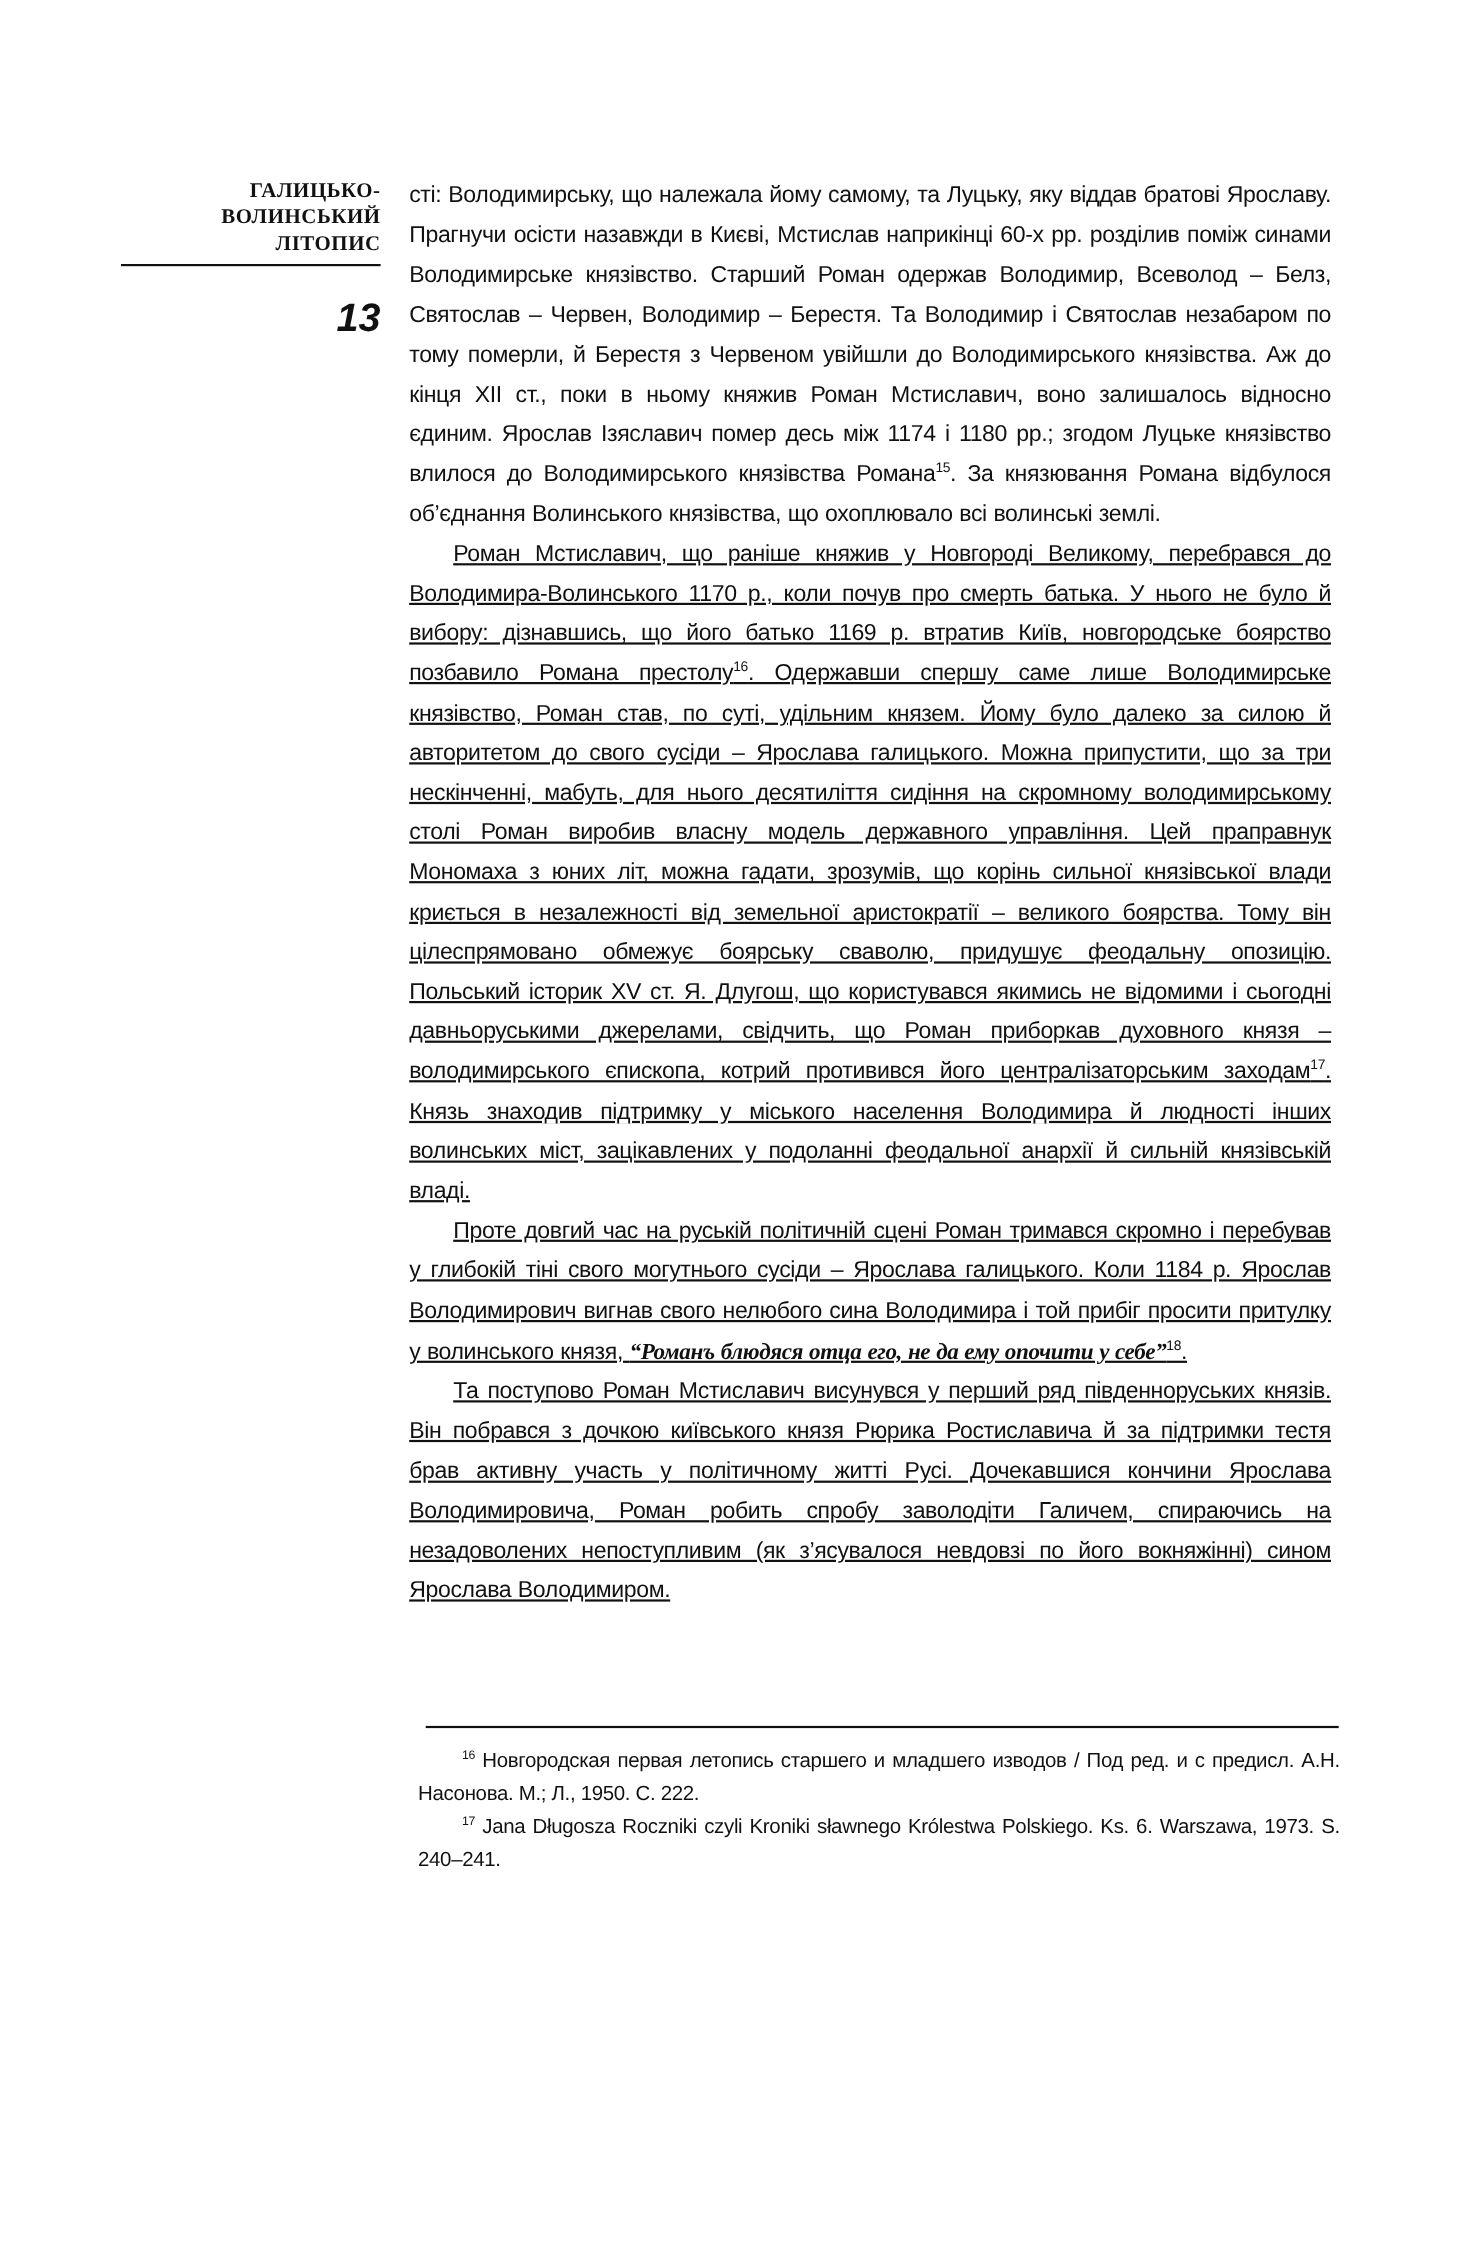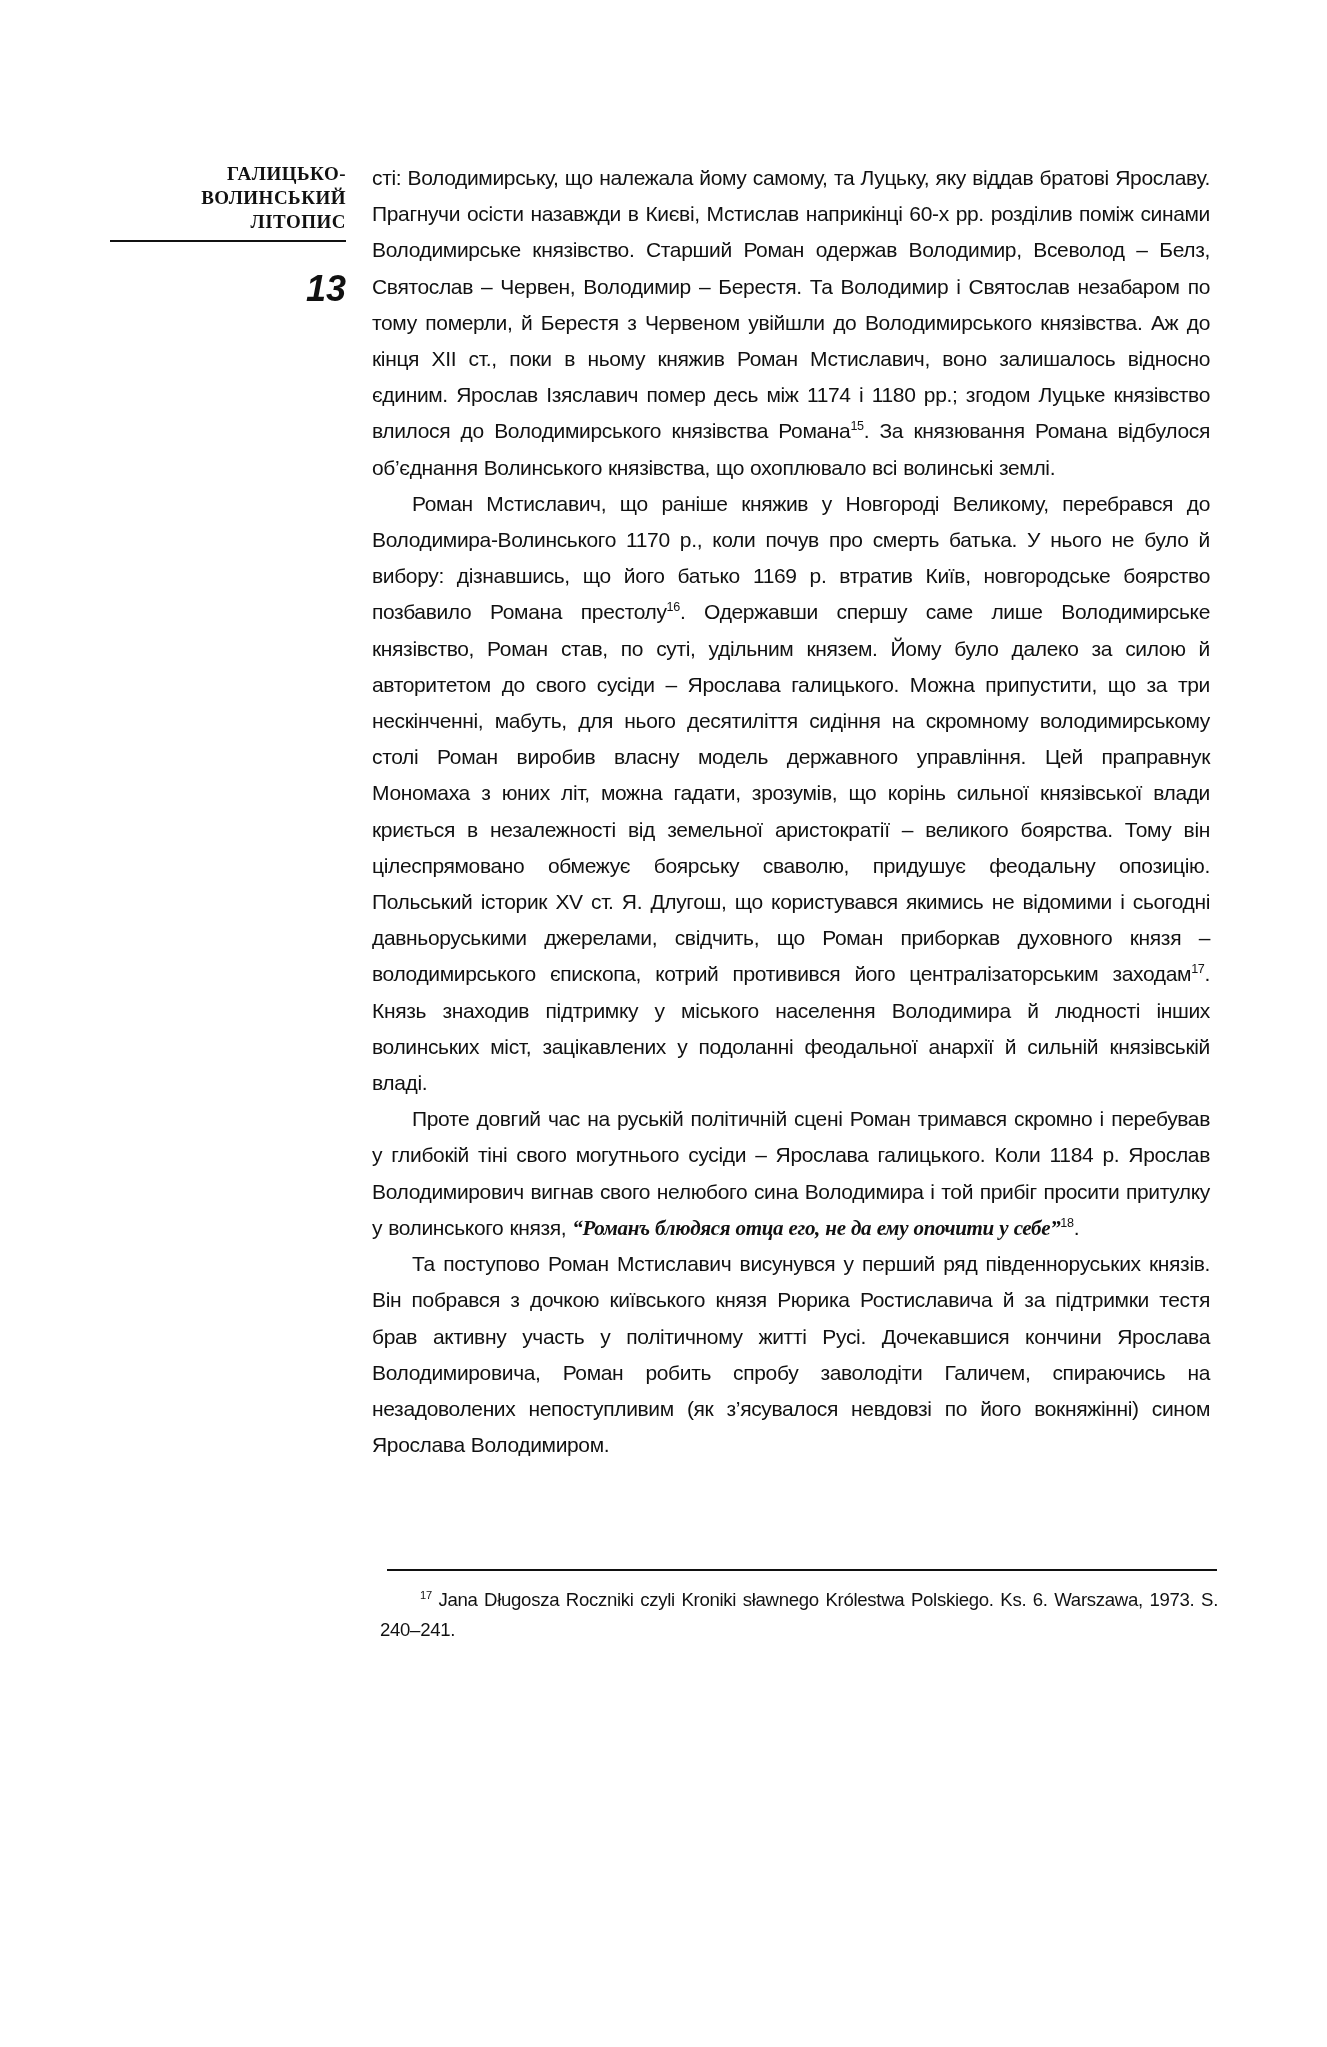--- a/index.html
+++ b/index.html
@@ -18,21 +18,21 @@
       font-size: 36px; line-height: 40px; margin-top: 27px;
     }
     .main {
       position: absolute; left: 372px; top: 160px; width: 838px;
       font-family: "Liberation Sans", sans-serif; font-size: 21px; line-height: 36.2px;
       text-align: justify; transform-origin: left top;
       font-stretch: condensed;
     }
     .main .line-wrap { letter-spacing: -0.35px; word-spacing: 0.5px; }
     .main p { margin: 0; text-indent: 0; }
-    .main p.indent { text-indent: 40px; }
+    .main p.indent { text-indent: 40px; text-decoration: underline; }
     sup { font-size: 60%; line-height: 0; vertical-align: super; }
     .quote-ital { font-family: "Liberation Serif", serif; font-style: italic; font-weight: bold; }
     .fn-rule {
       position: absolute; left: 387px; top: 1569px; width: 830px; height: 2px; background: #111;
     }
     .footnotes {
       position: absolute; left: 380px; top: 1585px; width: 838px;
       font-family: "Liberation Sans", sans-serif; font-size: 18.6px; line-height: 30px;
       text-align: justify; letter-spacing: -0.3px;
     }
@@ -54,14 +54,15 @@
     <p><span>сті: Володимирську, що належала йому самому, та Луцьку, яку віддав братові Ярославу. Прагнучи осісти назавжди в Києві, Мстислав наприкінці 60-х рр. розділив поміж синами Володимирське князівство. Старший Роман одержав Володимир, Всеволод – Белз, Святослав – Червен, Володимир – Берестя. Та Володимир і Святослав незабаром по тому померли, й Берестя з Червеном увійшли до Володимирського князівства. Аж до кінця XII ст., поки в ньому княжив Роман Мстиславич, воно залишалось відносно єдиним. Ярослав Ізяславич помер десь між 1174 і 1180 рр.; згодом Луцьке князівство влилося до Володимирського князівства Романа</span><sup>15</sup><span>. За князювання Романа відбулося об’єднання Волинського князівства, що охоплювало всі волинські землі.</span></p>
     <p class="indent"><span>Роман Мстиславич, що раніше княжив у Новгороді Великому, перебрався до Володимира-Волинського 1170 р., коли почув про смерть батька. У нього не було й вибору: дізнавшись, що його батько 1169 р. втратив Київ, новгородське боярство позбавило Романа престолу</span><sup>16</sup><span>. Одержавши спершу саме лише Володимирське князівство, Роман став, по суті, удільним князем. Йому було далеко за силою й авторитетом до свого сусіди – Ярослава галицького. Можна припустити, що за три нескінченні, мабуть, для нього десятиліття сидіння на скромному володимирському столі Роман виробив власну модель державного управління. Цей праправнук Мономаха з юних літ, можна гадати, зрозумів, що корінь сильної князівської влади криється в незалежності від земельної аристократії – великого боярства. Тому він цілеспрямовано обмежує боярську сваволю, придушує феодальну опозицію. Польський історик XV ст. Я. Длугош, що користувався якимись не відомими і сьогодні давньоруськими джерелами, свідчить, що Роман приборкав духовного князя – володимирського єпископа, котрий противився його централізаторським заходам</span><sup>17</sup><span>. Князь знаходив підтримку у міського населення Володимира й людності інших волинських міст, зацікавлених у подоланні феодальної анархії й сильній князівській владі.</span></p>
     <p class="indent"><span>Проте довгий час на руській політичній сцені Роман тримався скромно і перебував у глибокій тіні свого могутнього сусіди – Ярослава галицького. Коли 1184 р. Ярослав Володимирович вигнав свого нелюбого сина Володимира і той прибіг просити притулку у волинського князя, </span><span class="quote-ital">“Романъ блюдяся отца его, не да ему опочити у себе”</span><sup>18</sup><span>.</span></p>
     <p class="indent">Та поступово Роман Мстиславич висунувся у перший ряд південноруських князів. Він побрався з дочкою київського князя Рюрика Ростиславича й за підтримки тестя брав активну участь у політичному житті Русі. Дочекавшися кончини Ярослава Володимировича, Роман робить спробу заволодіти Галичем, спираючись на незадоволених непоступливим (як з’ясувалося невдовзі по його вокняжінні) сином Ярослава Володимиром.</p>
   </div>
 </div>
 
 <div class="fn-rule"></div>
 
 <div class="footnotes">
+  <p><sup>16</sup> <span>Новгородская первая летопись старшего и младшего изводов / Под ред. и с предисл. А.Н. Насонова. М.; Л., 1950. С. 222.</span></p>
   <p><sup>17</sup> <span>Jana Długosza Roczniki czyli Kroniki sławnego Królestwa Polskiego. Ks. 6. Warszawa, 1973. S. 240–241.</span></p>
 </div>
 
 </body></html>

